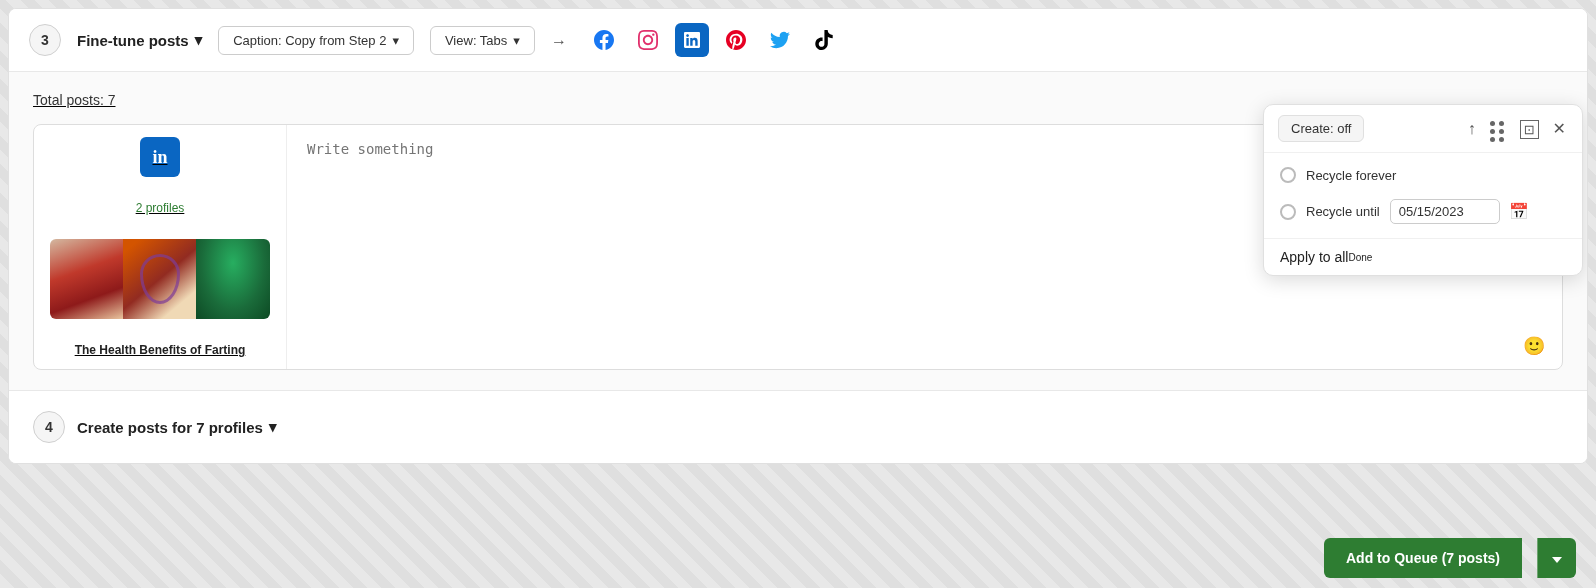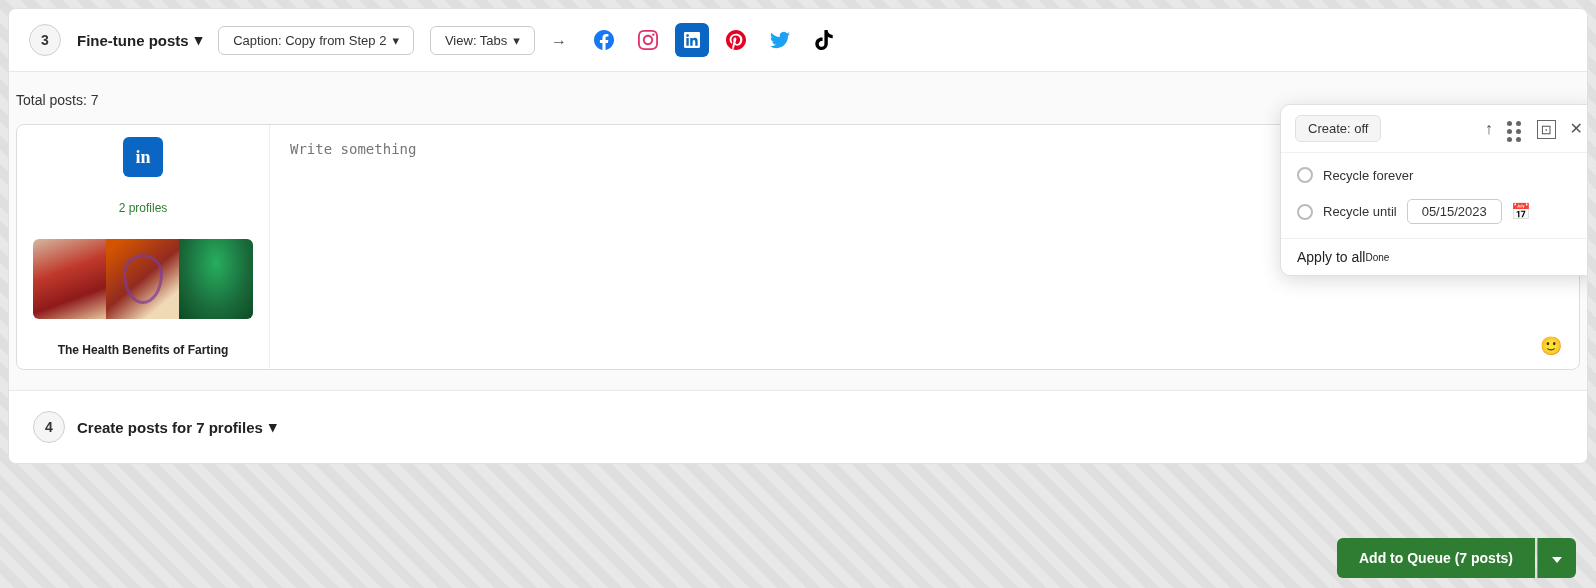--- a/index.html
+++ b/index.html
@@ -97,23 +97,24 @@
     }
 
     .social-icon-btn.active-linkedin {
       background: #0a66c2;
       color: #fff;
       border-radius: 6px;
     }
 
     
     .content-area {
-      padding: 20px 7px;
+      padding: 20px 24px;
       background: #fafafa;
       border-bottom: 1px solid #e8e8e8;
+      text-decoration: underline;
     }
 
     .total-posts-label {
       font-size: 14px;
       color: #333;
       font-weight: 500;
       margin-bottom: 16px;
     }
 
     
@@ -298,22 +299,21 @@
       font-size: 13px;
       color: #333;
     }
 
     .recycle-date-input {
       border: 1px solid #ccc;
       border-radius: 5px;
       padding: 4px 8px;
       font-size: 13px;
       color: #333;
-      width: 95px;
-      text-align: center;
+      width: 110px;
     }
 
     .recycle-times-input {
       border: 1px solid #ccc;
       border-radius: 5px;
       padding: 4px 8px;
       font-size: 13px;
       color: #333;
       width: 50px;
       text-align: center;
@@ -362,21 +362,21 @@
       gap: 12px;
     }
 
     
     .bottom-bar {
       position: fixed;
       bottom: 10px;
       right: 20px;
       display: flex;
       align-items: center;
-      gap: 2px;
+      gap: 15px;
       z-index: 200;
     }
 
     .add-to-queue-btn {
       background: #2e7d32;
       color: #fff;
       border: none;
       padding: 12px 22px;
       font-size: 14px;
       font-weight: 600;

